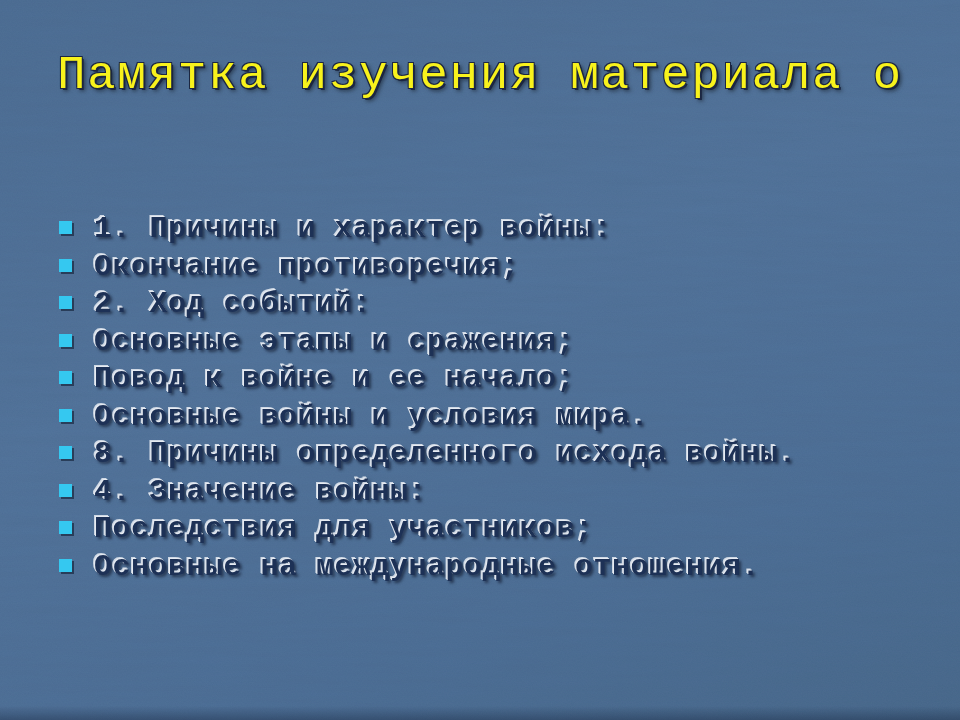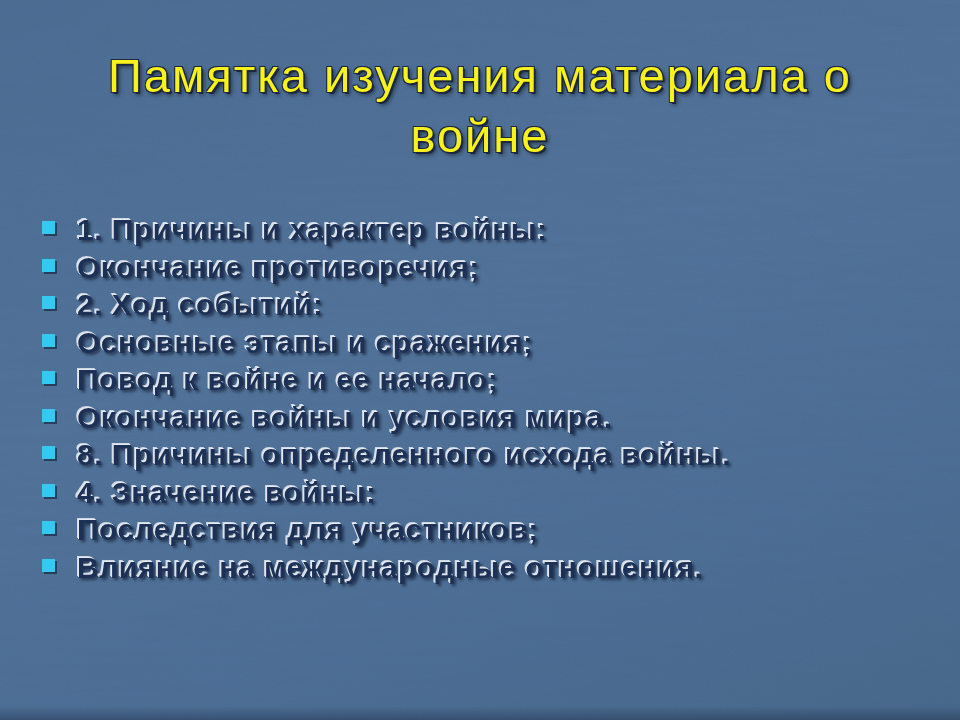--- a/index.html
+++ b/index.html
@@ -1,21 +1,21 @@
 <!DOCTYPE html>
 <html style="--background: #4c6d95; --title: #f8f21c; --title-outline: #1c2742; --body-text: #1d3156; --body-highlight: #e6ebf2; --bullet: #35c8f0;"><head>
 <meta charset="utf-8">
 <style>
   html,body{margin:0;padding:0;}
   .slide{
     position:relative;
     width:960px;height:720px;
     overflow:hidden;
     background:linear-gradient(160deg,#4a6b92 0%,#4f7199 42%,#4a6c94 75%,#456689 100%);
-    font-family:Liberation Sans, sans-serif;
+    font-family:Liberation Mono, monospace;
   }
   .texture{position:absolute;top:0;left:0;pointer-events:none;}
   .bottom-shade{
     position:absolute;left:0;right:0;bottom:0;height:14px;
     background:linear-gradient(to bottom,rgba(20,35,60,0),rgba(20,35,60,0.38));
     pointer-events:none;
   }
   .title{
     position:absolute;top:46px;left:0;right:0;
     margin:0;
@@ -28,21 +28,21 @@
     text-shadow:
       -1px -1px 0 var(--title-outline,#1c2742),
        1px -1px 0 var(--title-outline,#1c2742),
       -1px  1px 0 var(--title-outline,#1c2742),
        1px  1px 0 var(--title-outline,#1c2742),
        2px  2px 0 var(--title-outline,#1c2742),
        3px  3px 4px rgba(0,0,0,0.55);
   }
   .title .line{display:block;}
   .list{
-    position:absolute;top:211px;left:42px;right:26px;
+    position:absolute;top:211px;left:59px;right:26px;
     margin:0;padding:0;list-style:none;
   }
   .list li{
     display:flex;align-items:flex-start;
     line-height:37.5px;
   }
   .bullet{
     flex:0 0 auto;
     width:13px;height:13px;
     margin:10px 22px 0 0;
@@ -74,21 +74,20 @@
     <filter id="streaks">
       <feTurbulence type="fractalNoise" baseFrequency="0.012 0.14" numOctaves="3" seed="11"></feTurbulence>
       <feColorMatrix type="matrix" values="0 0 0 0 0.06  0 0 0 0 0.12  0 0 0 0 0.22  0 0.55 0 0 0"></feColorMatrix>
     </filter>
     <rect x="0" y="0" width="960" height="720" filter="url(#streaks)" opacity="0.35"></rect>
     <rect x="0" y="0" width="960" height="720" filter="url(#grain)" opacity="0.10"></rect>
   </svg>
 
   <h1 class="title">
     <span class="line">Памятка изучения материала о</span>
-    <span class="line">войне</span>
   </h1>
 
   <ul class="list">
     <li>
       <span class="bullet"></span>
       <span class="item-text">1. Причины и характер войны:</span>
     </li>
     <li>
       <span class="bullet"></span>
       <span class="item-text">Окончание противоречия;</span>
@@ -100,34 +99,34 @@
     <li>
       <span class="bullet"></span>
       <span class="item-text">Основные этапы и сражения;</span>
     </li>
     <li>
       <span class="bullet"></span>
       <span class="item-text">Повод к войне и ее начало;</span>
     </li>
     <li>
       <span class="bullet"></span>
-      <span class="item-text">Окончание войны и условия мира.</span>
+      <span class="item-text">Основные войны и условия мира.</span>
     </li>
     <li>
       <span class="bullet"></span>
       <span class="item-text">8. Причины определенного исхода войны.</span>
     </li>
     <li>
       <span class="bullet"></span>
       <span class="item-text">4. Значение войны:</span>
     </li>
     <li>
       <span class="bullet"></span>
       <span class="item-text">Последствия для участников;</span>
     </li>
     <li>
       <span class="bullet"></span>
-      <span class="item-text">Влияние на международные отношения.</span>
+      <span class="item-text">Основные на международные отношения.</span>
     </li>
   </ul>
 
   <div class="bottom-shade"></div>
 </div>
 
 </body></html>

